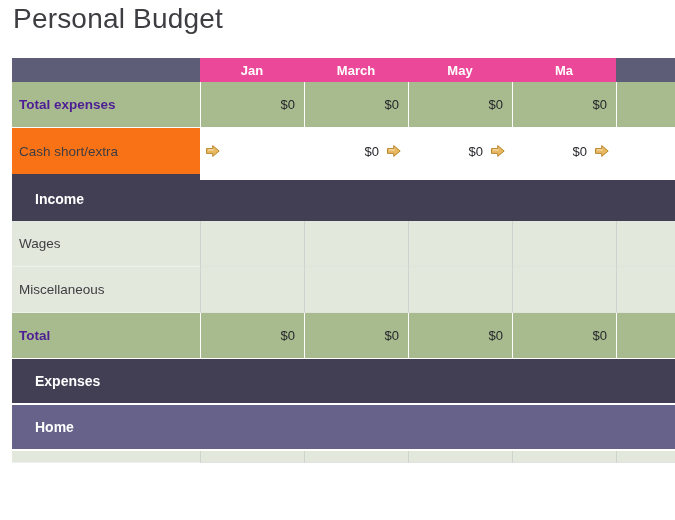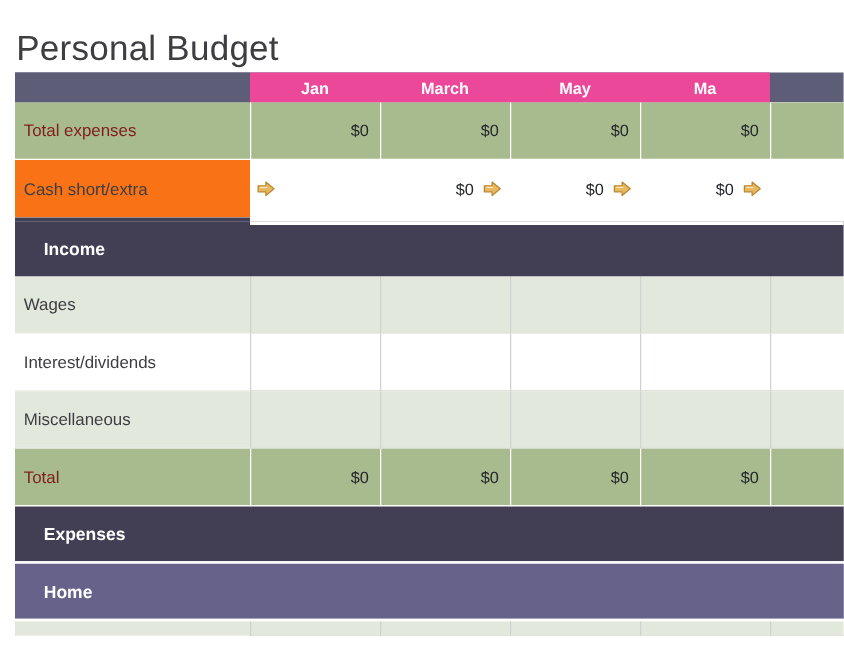--- a/index.html
+++ b/index.html
@@ -21,21 +21,21 @@
     width: 675px;
     height: 520px;
     background: #ffffff;
     overflow: hidden;
   }
 
   
   .title {
     position: absolute;
     left: 13px;
-    top: 20px;
+    top: 0;
     font-size: 28px;
     font-weight: 400;
     color: #3d3d42;
     letter-spacing: 0.2px;
     line-height: 38px;
     white-space: nowrap;
   }
 
   
   .grid {
@@ -101,23 +101,23 @@
     overflow: hidden;
   }
 
   
   .row-green {
     height: 46px;
     background: #ffffff;
   }
   .row-green .cell-label {
     background: #a8bb8e;
-    font-weight: normal;
+    font-weight: bold;
     font-size: 13.5px;
-    color: #7f1d1d;
+    color: #4c1d95;
     border-bottom: 1px solid #ffffff;
   }
   .row-green .cell-data {
     background: #a8bb8e;
     border-left: 1px solid #ffffff;
     border-bottom: 1px solid #ffffff;
     font-weight: normal;
   }
 
   
@@ -307,28 +307,20 @@
 
     <div class="row row-item shade">
       <div class="cell-label">Wages</div>
       <div class="cell-data"></div>
       <div class="cell-data"></div>
       <div class="cell-data"></div>
       <div class="cell-data"></div>
       <div class="cell-data"></div>
     </div>
 
-    <div class="row row-item plain">
-      <div class="cell-label">Interest/dividends</div>
-      <div class="cell-data"></div>
-      <div class="cell-data"></div>
-      <div class="cell-data"></div>
-      <div class="cell-data"></div>
-      <div class="cell-data"></div>
-    </div>
 
     <div class="row row-item shade">
       <div class="cell-label">Miscellaneous</div>
       <div class="cell-data"></div>
       <div class="cell-data"></div>
       <div class="cell-data"></div>
       <div class="cell-data"></div>
       <div class="cell-data"></div>
     </div>
 

